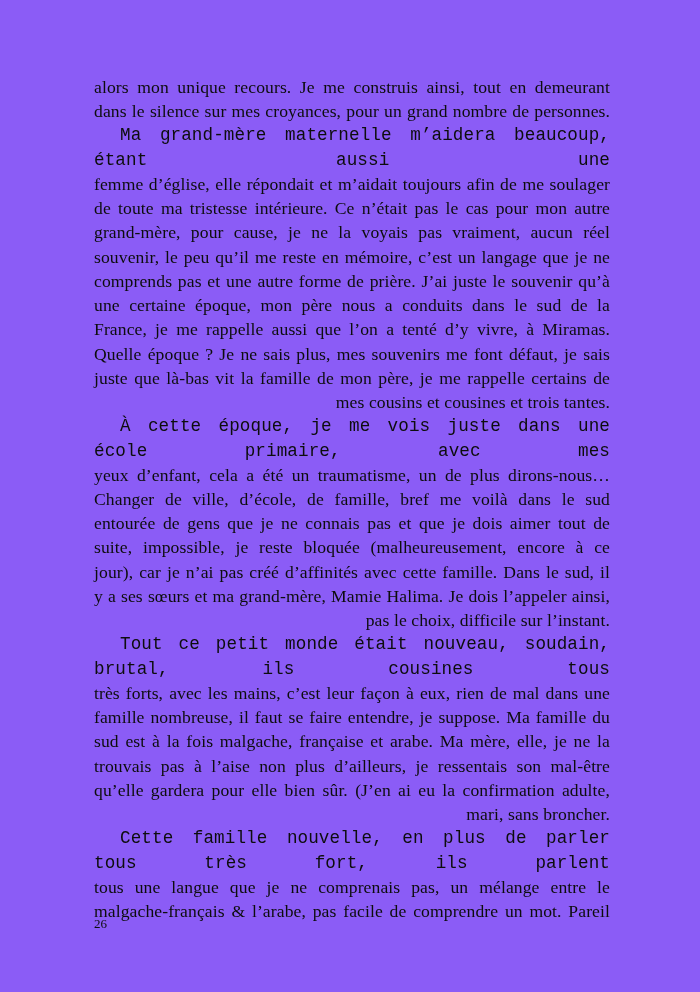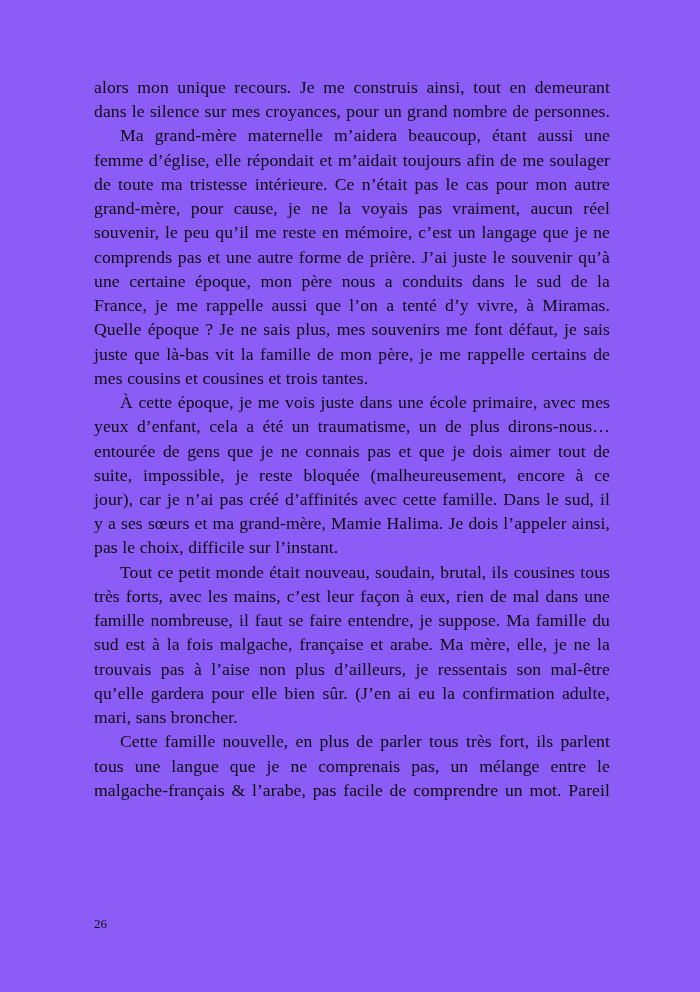--- a/index.html
+++ b/index.html
@@ -27,29 +27,30 @@
     width: 516px;
     font-size: 17.6px;
     line-height: 24.23px;
     letter-spacing: 0.1px;
   }
   .paragraph {
     margin: 0;
     padding: 0;
   }
   .line {
-    text-align: left;
+    text-align: right;
     min-height: 24.23px;
   }
   .line.just {
     text-align: justify;
     text-align-last: justify;
   }
   .line.indent {
     text-indent: 26px;
+    font-family: Liberation Mono, monospace;
   }
   .page-number {
     position: absolute;
     left: 94px;
     top: 912px;
     font-size: 13px;
     line-height: 24.23px;
   }
 </style>
 </head>
@@ -70,20 +71,21 @@
         <div class="line just">comprends pas et une autre forme de prière. J’ai juste le souvenir qu’à</div>
         <div class="line just">une certaine époque, mon père nous a conduits dans le sud de la</div>
         <div class="line just">France, je me rappelle aussi que l’on a tenté d’y vivre, à Miramas.</div>
         <div class="line just">Quelle époque ? Je ne sais plus, mes souvenirs me font défaut, je sais</div>
         <div class="line just">juste que là-bas vit la famille de mon père, je me rappelle certains de</div>
         <div class="line">mes cousins et cousines et trois tantes.</div>
       </div>
       <div class="paragraph">
         <div class="line just indent">À cette époque, je me vois juste dans une école primaire, avec mes</div>
         <div class="line just">yeux d’enfant, cela a été un traumatisme, un de plus dirons-nous…</div>
+        <div class="line just">Changer de ville, d’école, de famille, bref me voilà dans le sud</div>
         <div class="line just">entourée de gens que je ne connais pas et que je dois aimer tout de</div>
         <div class="line just">suite, impossible, je reste bloquée (malheureusement, encore à ce</div>
         <div class="line just">jour), car je n’ai pas créé d’affinités avec cette famille. Dans le sud, il</div>
         <div class="line just">y a ses sœurs et ma grand-mère, Mamie Halima. Je dois l’appeler ainsi,</div>
         <div class="line">pas le choix, difficile sur l’instant.</div>
       </div>
       <div class="paragraph">
         <div class="line just indent">Tout ce petit monde était nouveau, soudain, brutal, ils cousines tous</div>
         <div class="line just">très forts, avec les mains, c’est leur façon à eux, rien de mal dans une</div>
         <div class="line just">famille nombreuse, il faut se faire entendre, je suppose. Ma famille du</div>

